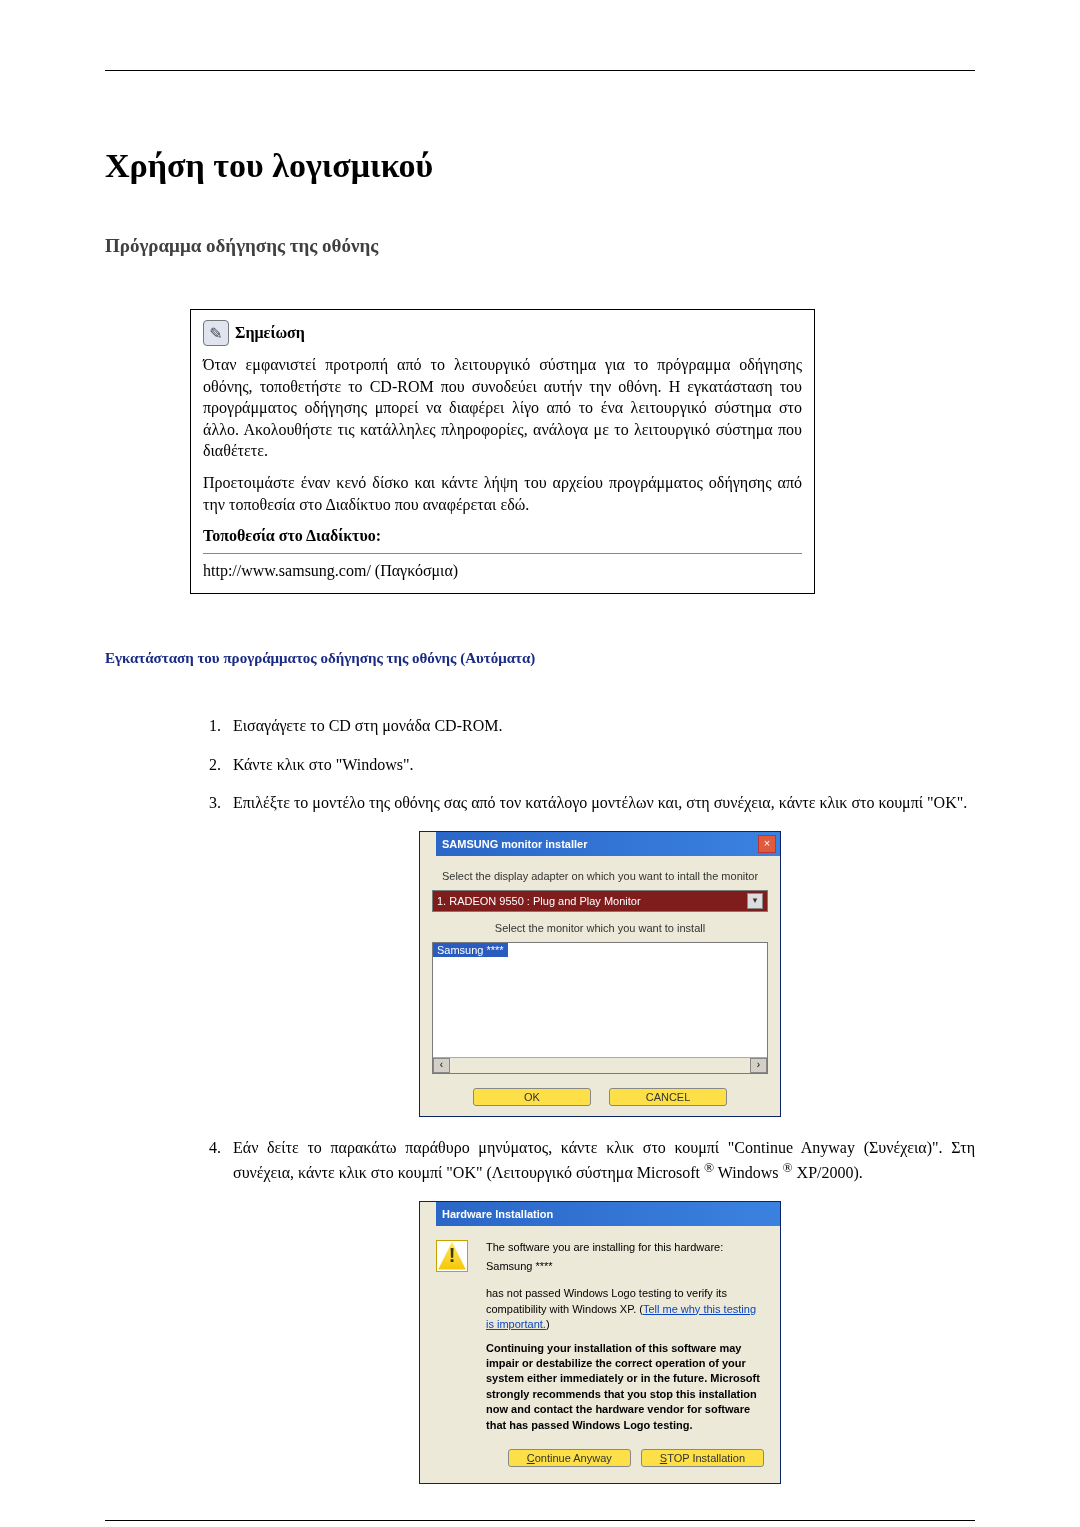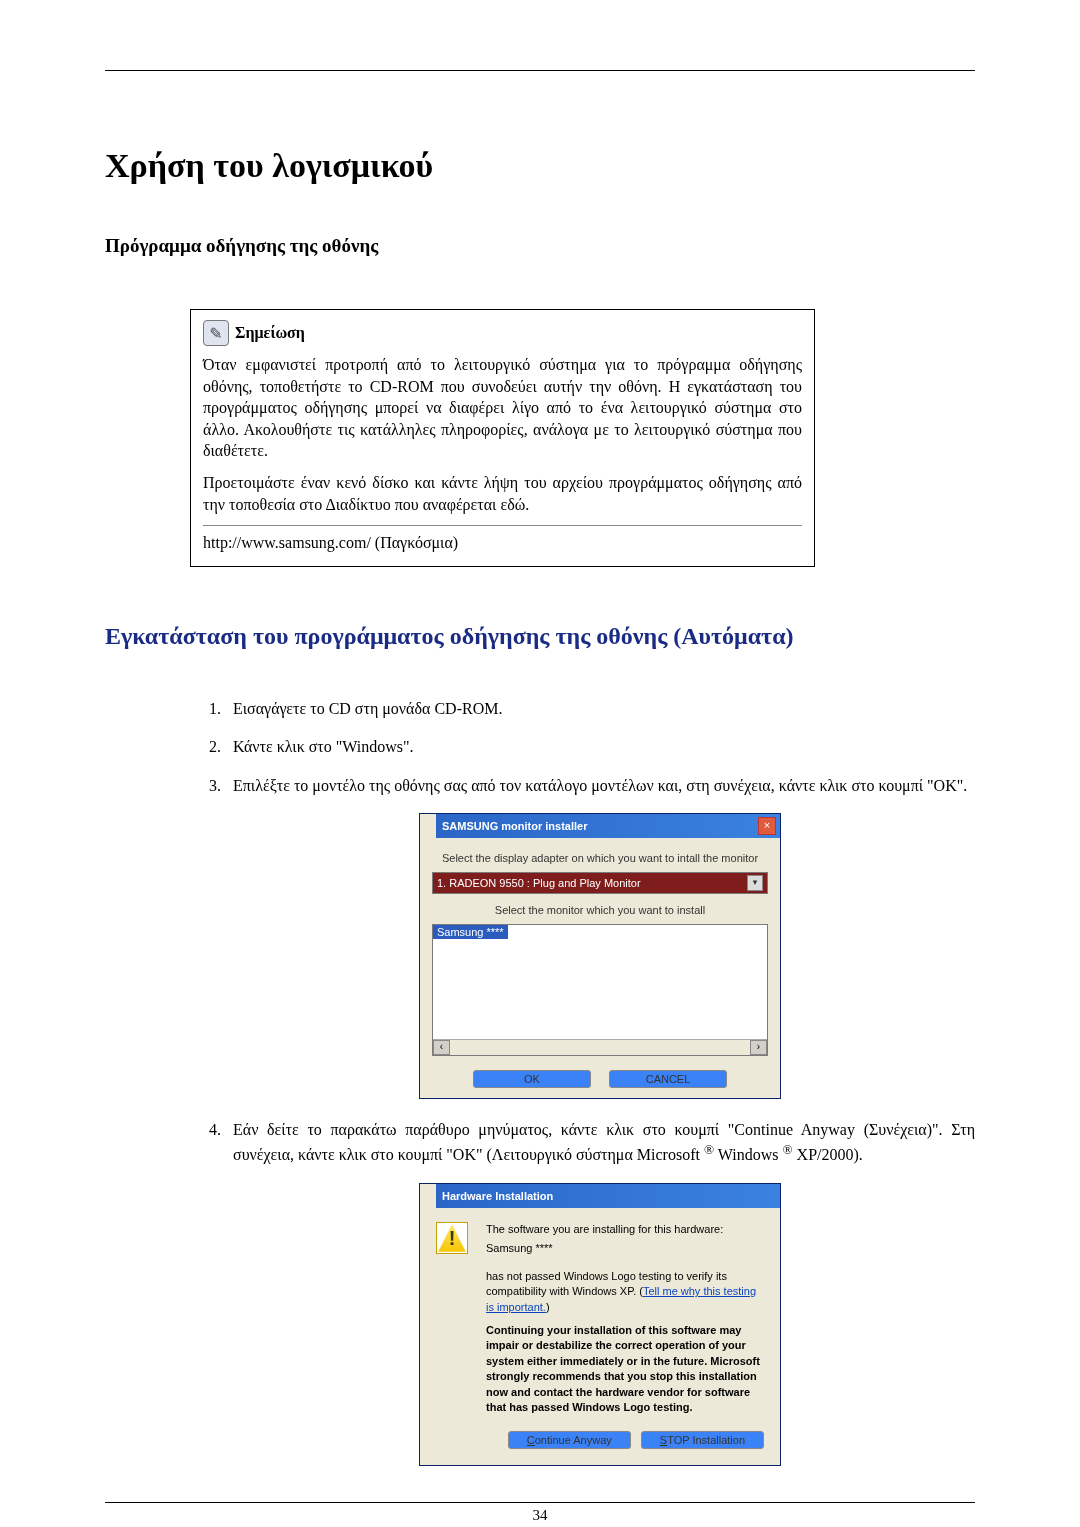--- a/index.html
+++ b/index.html
@@ -24,21 +24,21 @@
     margin-bottom: 40px;
   }
   .title {
     font-size: 34px;
     font-weight: bold;
     margin-bottom: 14px;
   }
   .subhead {
     font-size: 19px;
     font-weight: bold;
-    color: #000000;
+    color: #404040;
     margin-bottom: 16px;
   }
   .notebox {
     margin-left: 85px;
     margin-right: 160px;
     border: 1px solid #000;
     padding: 10px 12px 12px 12px;
     font-size: 16px;
   }
   .note-row {
@@ -62,21 +62,21 @@
   .note-label { font-weight: bold; }
   .notebox p {
     margin: 0 0 10px 0;
     text-align: justify;
     line-height: 1.35;
   }
   .bold { font-weight: bold; }
   .sep { border-top: 1px solid #888; margin: 6px 0; }
 
   .subhead2 {
-    font-size: 24px;
+    font-size: 15px;
     font-weight: bold;
     color: #1a2b85;
     margin: 20px 0 12px 0;
   }
   .olist {
     margin: 0;
     padding-left: 120px;
     font-size: 16px;
   }
   .olist > li {
@@ -170,21 +170,21 @@
   }
   .btnrow {
     display: flex;
     justify-content: center;
     gap: 18px;
     margin-top: 14px;
   }
   .winbtn {
     min-width: 80px;
     padding: 2px 18px;
-    background: #3b82f6;
+    background: #fde047;
     border: 1px solid #888;
     border-radius: 3px;
     color: #333;
     text-align: center;
   }
 
   
   .hwdlg {
     width: 360px;
     margin: 10px auto 0;
@@ -250,20 +250,21 @@
   <div class="title">Χρήση του λογισμικού</div>
   <div class="subhead">Πρόγραμμα οδήγησης της οθόνης</div>
 
   <div class="notebox">
     <div class="note-row">
       <span class="note-icon">✎</span>
       <span class="note-label">Σημείωση</span>
     </div>
     <p>Όταν εμφανιστεί προτροπή από το λειτουργικό σύστημα για το πρόγραμμα οδήγησης οθόνης, τοποθετήστε το CD-ROM που συνοδεύει αυτήν την οθόνη. Η εγκατάσταση του προγράμματος οδήγησης μπορεί να διαφέρει λίγο από το ένα λειτουργικό σύστημα στο άλλο. Ακολουθήστε τις κατάλληλες πληροφορίες, ανάλογα με το λειτουργικό σύστημα που διαθέτετε.</p>
     <p>Προετοιμάστε έναν κενό δίσκο και κάντε λήψη του αρχείου προγράμματος οδήγησης από την τοποθεσία στο Διαδίκτυο που αναφέρεται εδώ.</p>
+    <p style="margin-bottom:6px"><span class="bold">Τοποθεσία στο Διαδίκτυο:</span></p>
     <div class="sep"></div>
     <p style="margin:6px 0 0 0">http://www.samsung.com/ (Παγκόσμια)</p>
   </div>
 
   <div class="subhead2">Εγκατάσταση του προγράμματος οδήγησης της οθόνης (Αυτόματα)</div>
 
   <ol class="olist">
     <li>Εισαγάγετε το CD στη μονάδα CD-ROM.</li>
     <li>Κάντε κλικ στο "Windows".</li>
     <li>Επιλέξτε το μοντέλο της οθόνης σας από τον κατάλογο μοντέλων και, στη συνέχεια, κάντε κλικ στο κουμπί "OK".</li>

